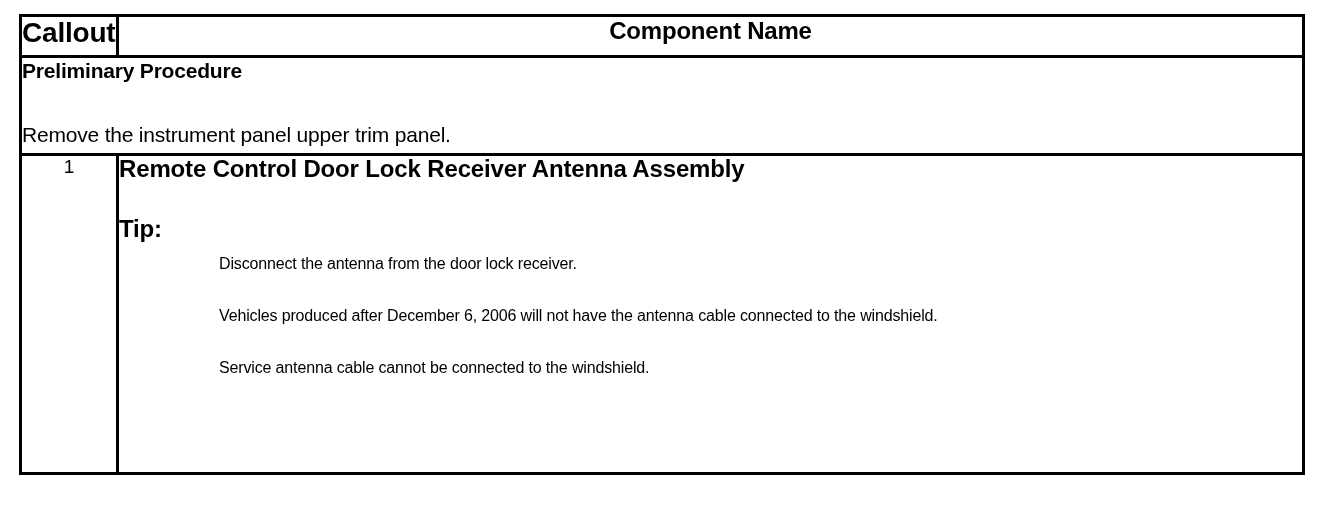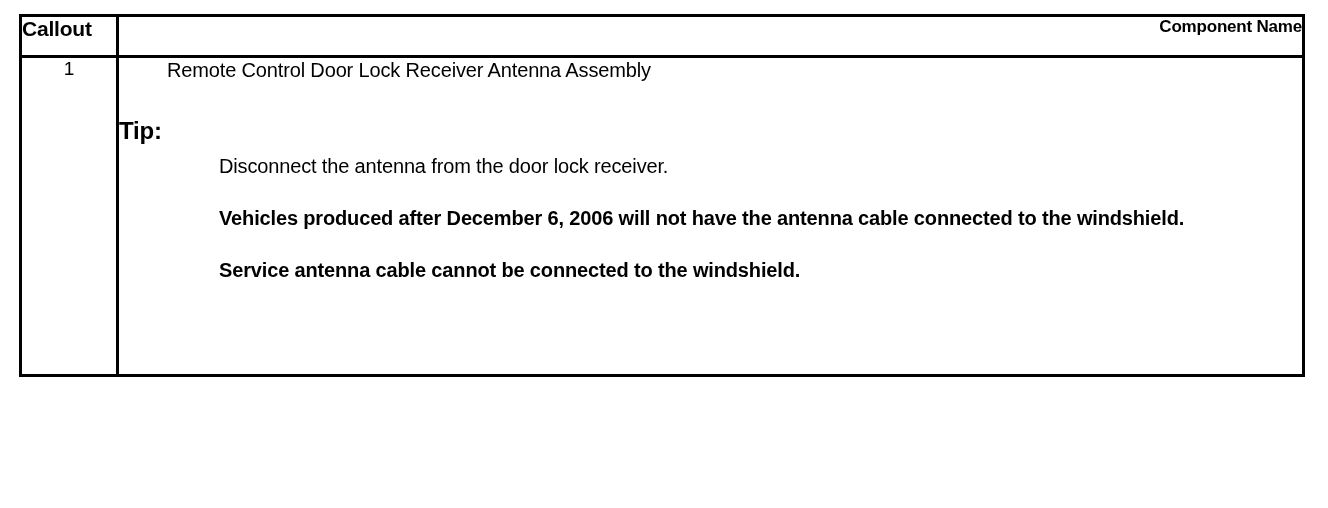--- a/index.html
+++ b/index.html
@@ -38,34 +38,34 @@
     vertical-align: top;
     padding: 0;
     background: #ffffff;
   }
 
   
   .col-callout { width: 97px; }
 
   .hdr-callout {
     height: 38px;
-    font-size: 21px;
+    font-size: 28px;
     font-weight: bold;
     text-align: left;
     vertical-align: middle;
     padding: 0 4px 0 6px;
     white-space: nowrap;
     letter-spacing: -0.2px;
   }
 
   .hdr-component {
     height: 38px;
-    font-size: 17px;
+    font-size: 24px;
     font-weight: bold;
-    text-align: right;
+    text-align: center;
     vertical-align: middle;
     padding: 0 6px;
     white-space: nowrap;
     letter-spacing: -0.2px;
   }
 
   
   .prelim-cell {
     padding: 7px 8px 10px 6px;
     height: 95px;
@@ -94,26 +94,25 @@
     font-weight: normal;
     height: 316px;
   }
 
   .content-cell {
     padding: 6px 10px 8px 7px;
     height: 316px;
   }
 
   .comp-heading {
-    font-size: 20px;
-    font-weight: normal;
+    font-size: 24px;
+    font-weight: bold;
     line-height: 25px;
     letter-spacing: -0.15px;
     margin: 0 0 0 0;
-    padding-left: 48px;
   }
 
   .tip-gap {
     height: 35px;
   }
 
   .tip-label {
     font-size: 24px;
     font-weight: bold;
     line-height: 25px;
@@ -122,46 +121,53 @@
 
   .tip-list {
     margin: 0;
     padding: 0;
     list-style: none;
   }
 
   .tip-item {
     margin: 0 0 0 0;
     padding: 0 0 0 100px;
-    font-size: 20px;
+    font-size: 16px;
     font-weight: normal;
     line-height: 26px;
     letter-spacing: -0.15px;
   }
 
   .tip-item.first { margin-top: 10px; }
-  .tip-item.gap   { margin-top: 26px; font-weight: bold; }
+  .tip-item.gap   { margin-top: 26px; }
 </style>
 </head>
 <body>
 
 <div class="page">
 
   <table class="proc-table">
     <colgroup>
       <col class="col-callout">
       <col>
     </colgroup>
     <tbody>
 
       <tr>
         <td class="hdr-callout">Callout</td>
         <td class="hdr-component">Component Name</td>
       </tr>
 
+      <tr>
+        <td class="prelim-cell" colspan="2">
+          <div class="prelim-title">Preliminary Procedure</div>
+          <div class="prelim-spacer"></div>
+          <div class="prelim-body">Remove the instrument panel upper trim panel.</div>
+        </td>
+      </tr>
 
       <tr>
         <td class="callout-num">1</td>
         <td class="content-cell">
           <div class="comp-heading">Remote Control Door Lock Receiver Antenna Assembly</div>
           <div class="tip-gap"></div>
           <div class="tip-label">Tip:</div>
           <ul class="tip-list">
             <li class="tip-item first">Disconnect the antenna from the door lock receiver.</li>
             <li class="tip-item gap">Vehicles produced after December 6, 2006 will not have the antenna cable connected to the windshield.</li>

